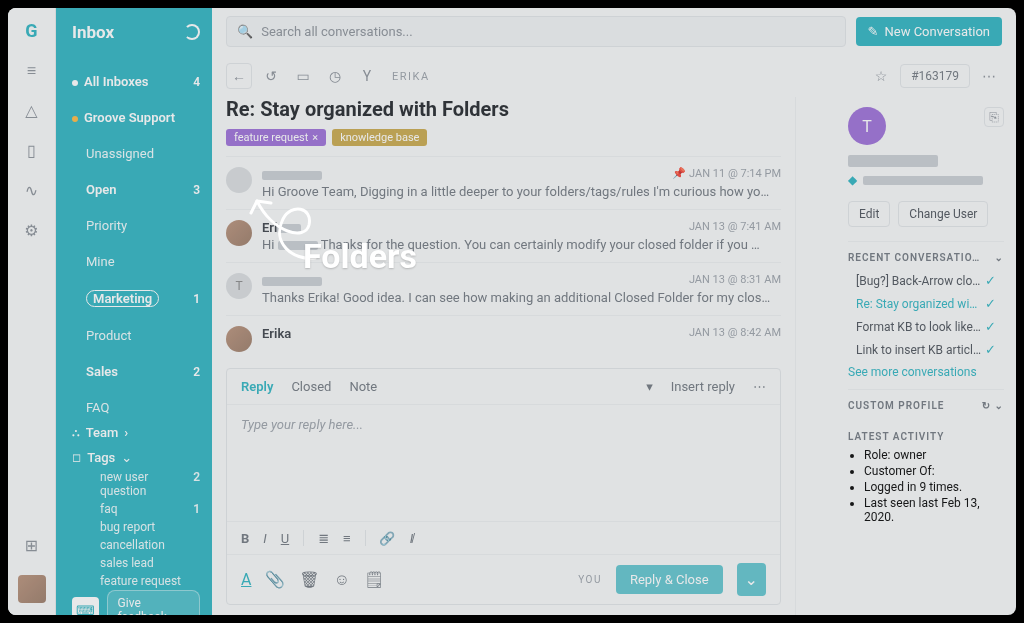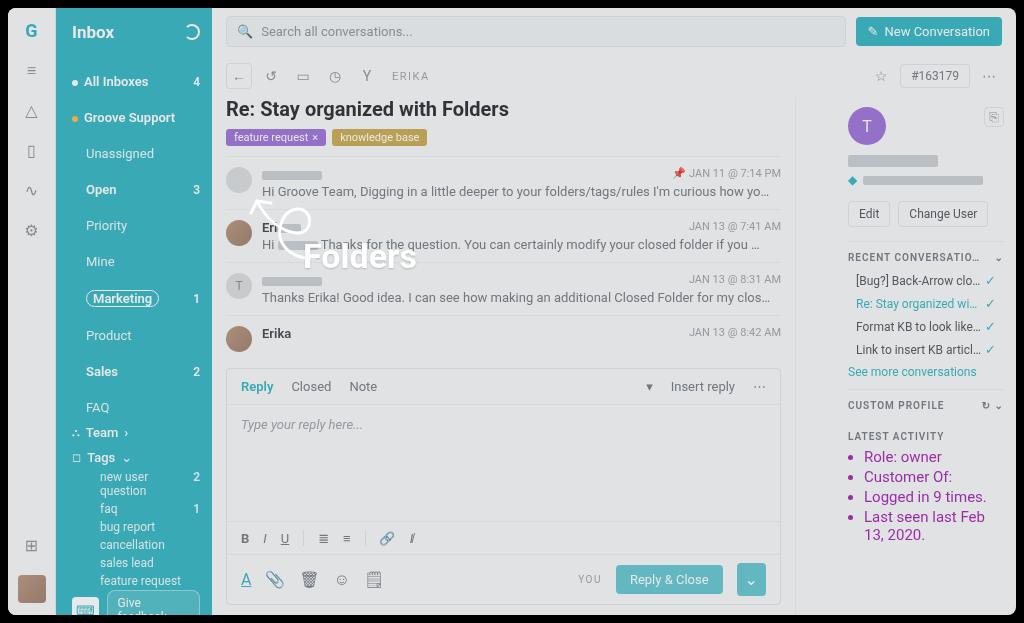--- a/index.html
+++ b/index.html
@@ -67,21 +67,21 @@
   .rp-name-blur { margin-top: 10px; }
   .rp-btns { display: flex; gap: 8px; margin: 14px 0; }
   .rp-btn { border: 1px solid #e1e4e7; border-radius: 4px; padding: 5px 10px; font-size: 12px; cursor: pointer; color: #4a5058; }
   .rp-section { border-top: 1px solid #eceef0; padding: 10px 0; }
   .rp-head { font-size: 10px; letter-spacing: 1px; color: #6f767e; font-weight: 600; text-transform: uppercase; display: flex; justify-content: space-between; align-items: center; }
   .rp-conv { display: flex; justify-content: space-between; align-items: center; padding: 4px 8px; font-size: 12px; color: #4a5058; }
   .rp-conv.active { color: #2bb3c0; }
   .rp-conv-text { white-space: nowrap; overflow: hidden; text-overflow: ellipsis; max-width: 140px; }
   .rp-check { color: #2bb3c0; font-size: 13px; }
   .rp-more { color: #2bb3c0; font-size: 12px; cursor: pointer; margin-top: 4px; }
-  .rp-list { padding-left: 16px; font-size: 15px; color: #a21caf; }
+  .rp-list { padding-left: 16px; font-size: 12px; color: #000000; }
   .rp-list li { margin: 2px 0; }
   .overlay-dim { position: absolute; inset: 0; background: rgba(120,125,132,0.18); pointer-events: none; }
   .annotation { position: absolute; left: 235px; top: 175px; pointer-events: none; }
   .ann-text { position: absolute; left: 295px; top: 228px; color: #fff; font-size: 34px; font-weight: 700; pointer-events: none; text-shadow: 0 1px 2px rgba(0,0,0,0.2); }
 </style>
 </head>
 <body>
 
 <div class="app">
 

